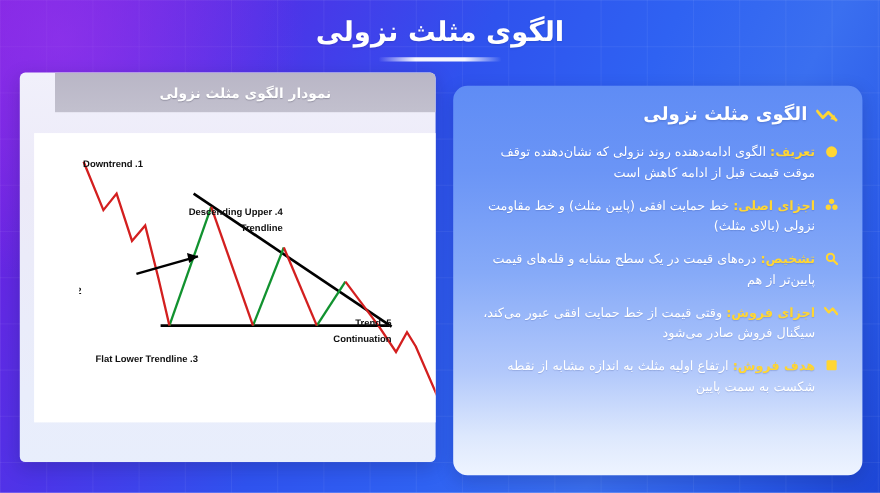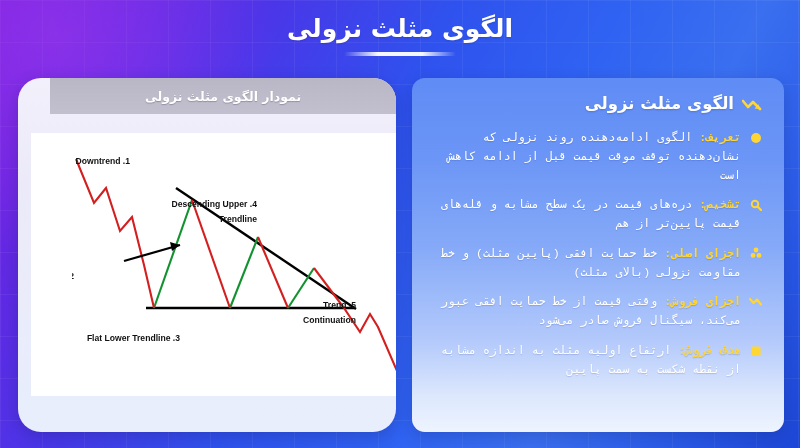--- a/index.html
+++ b/index.html
@@ -66,24 +66,24 @@
       rgba(255,255,255,0.0) 0%,
       rgba(255,255,255,0.95) 30%,
       rgba(255,255,255,0.95) 70%,
       rgba(255,255,255,0.0) 100%);
   }
 
   
   .chart-card {
     position: absolute;
     left: 18px;
-    top: 78px;
+    top: 66px;
     width: 378px;
     height: 354px;
-    border-radius: 23px;
+    border-radius: 5px;
     overflow: hidden;
     background: linear-gradient(to bottom, #f1f0fb 0%, #eceaf8 30%, #e8eefc 100%);
     box-shadow: 0 5px 16px rgba(16,20,70,0.22);
     padding-left: 32px;
   }
   .chart-card-header {
     height: 36px;
     background: linear-gradient(to bottom, #b9b6c6 0%, #c2c0ce 100%);
     display: flex;
     align-items: center;
@@ -146,21 +146,20 @@
     text-shadow: 0 1px 2px rgba(20,40,110,0.25);
   }
   .head-icon { width: 20px; height: 14px; flex: none; }
 
   .bullets { display: flex; flex-direction: column; gap: 11px; }
 
   .bullet {
     display: flex;
     align-items: flex-start;
     gap: 8px;
-    font-family: Liberation Mono, monospace;
   }
   .bullet-icon {
     width: 13px;
     height: 13px;
     flex: none;
     margin-top: 2px;
     display: flex;
     align-items: center;
     justify-content: center;
   }
@@ -254,44 +253,44 @@
           </svg>
       </span>
       <div class="bullet-body">
         <span class="bullet-term">تعریف:</span><span> الگوی ادامه‌دهنده روند نزولی که نشان‌دهنده توقف موقت قیمت قبل از ادامه کاهش است</span>
       </div>
     </div>
 
     <div class="bullet">
       <span class="bullet-icon">
         <svg width="12" height="12" viewBox="0 0 12 12">
-          <circle cx="5" cy="5" r="3.3" fill="none" stroke="#ffd633" stroke-width="1.9"></circle>
-          <line x1="7.6" y1="7.6" x2="11" y2="11" stroke="#ffd633" stroke-width="2.1" stroke-linecap="round"></line>
-        </svg>
-      </span>
-      <div class="bullet-body">
-        <span class="bullet-term">تشخیص:</span><span> دره‌های قیمت در یک سطح مشابه و قله‌های قیمت پایین‌تر از هم</span>
-      </div>
-    </div>
-
-    <div class="bullet">
-      <span class="bullet-icon">
-        <svg width="12" height="12" viewBox="0 0 12 12">
           <circle cx="6" cy="3" r="2.4" fill="#ffd633"></circle>
           <circle cx="3" cy="8.4" r="2.4" fill="#ffd633"></circle>
           <circle cx="9" cy="8.4" r="2.4" fill="#ffd633"></circle>
         </svg>
       </span>
       <div class="bullet-body">
         <span class="bullet-term">اجزای اصلی:</span><span> خط حمایت افقی (پایین مثلث) و خط مقاومت نزولی (بالای مثلث)</span>
       </div>
     </div>
 
     <div class="bullet">
       <span class="bullet-icon">
+        <svg width="12" height="12" viewBox="0 0 12 12">
+          <circle cx="5" cy="5" r="3.3" fill="none" stroke="#ffd633" stroke-width="1.9"></circle>
+          <line x1="7.6" y1="7.6" x2="11" y2="11" stroke="#ffd633" stroke-width="2.1" stroke-linecap="round"></line>
+        </svg>
+      </span>
+      <div class="bullet-body">
+        <span class="bullet-term">تشخیص:</span><span> دره‌های قیمت در یک سطح مشابه و قله‌های قیمت پایین‌تر از هم</span>
+      </div>
+    </div>
+
+    <div class="bullet">
+      <span class="bullet-icon">
         <svg width="13" height="12" viewBox="0 0 13 12">
           <polyline points="1,3 4.5,7 8,3.5 12,8.5" fill="none" stroke="#ffd633" stroke-width="2.1" stroke-linecap="round" stroke-linejoin="round"></polyline>
         </svg>
       </span>
       <div class="bullet-body">
         <span class="bullet-term">اجزای فروش:</span><span> وقتی قیمت از خط حمایت افقی عبور می‌کند، سیگنال فروش صادر می‌شود</span>
       </div>
     </div>
 
     <div class="bullet">

